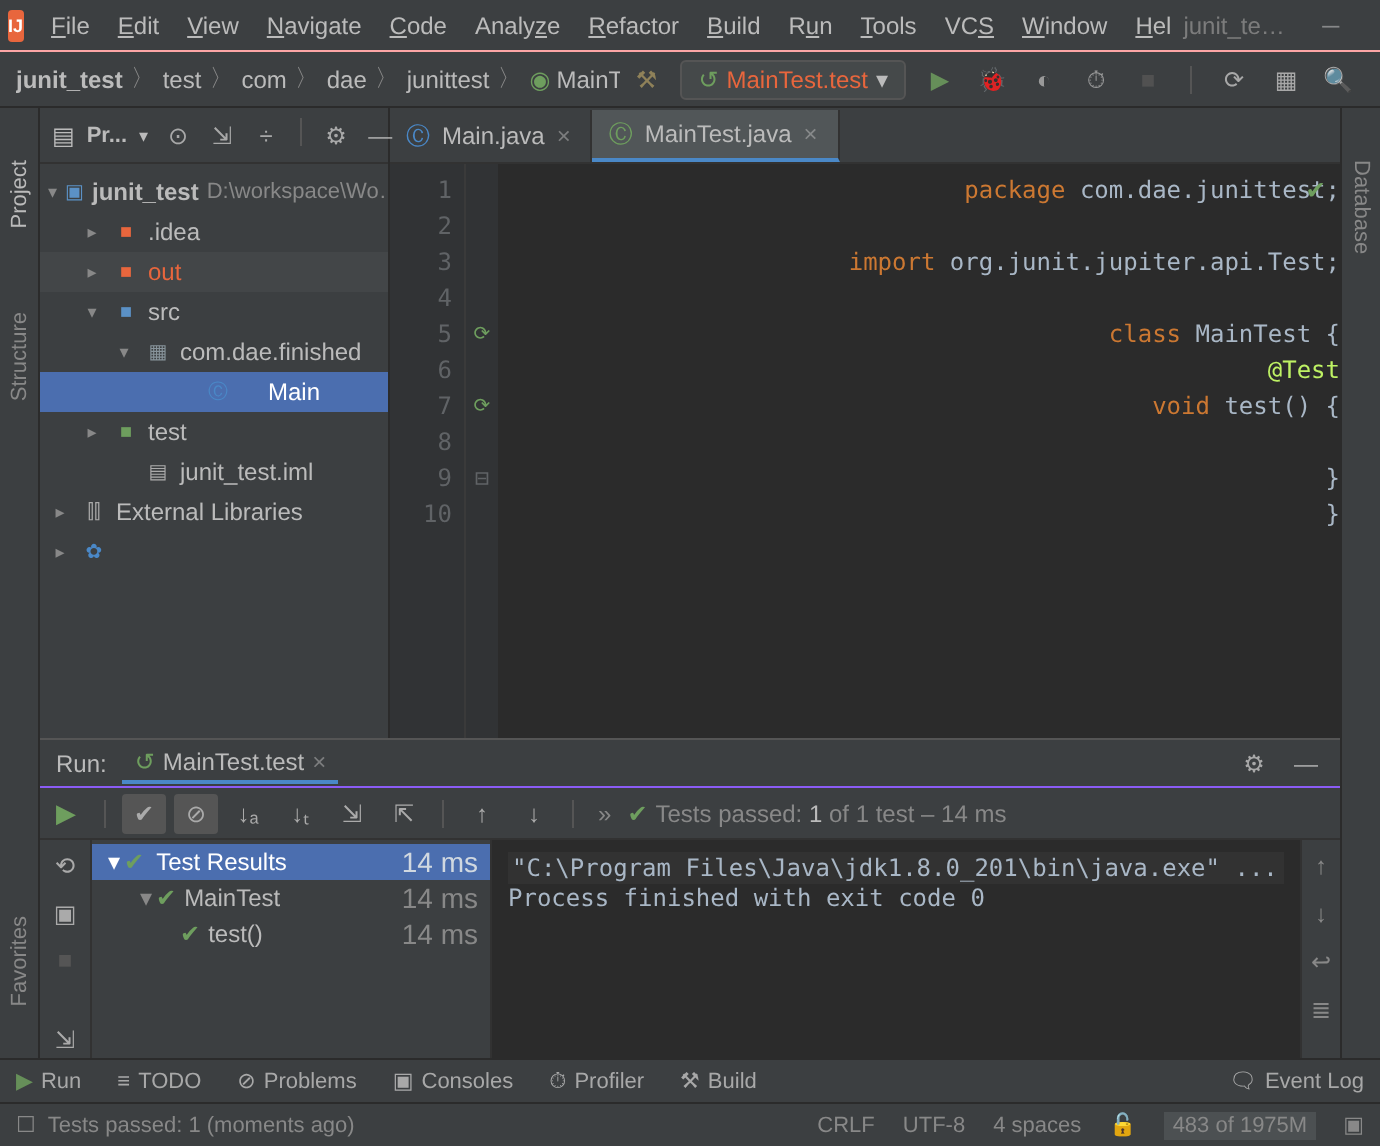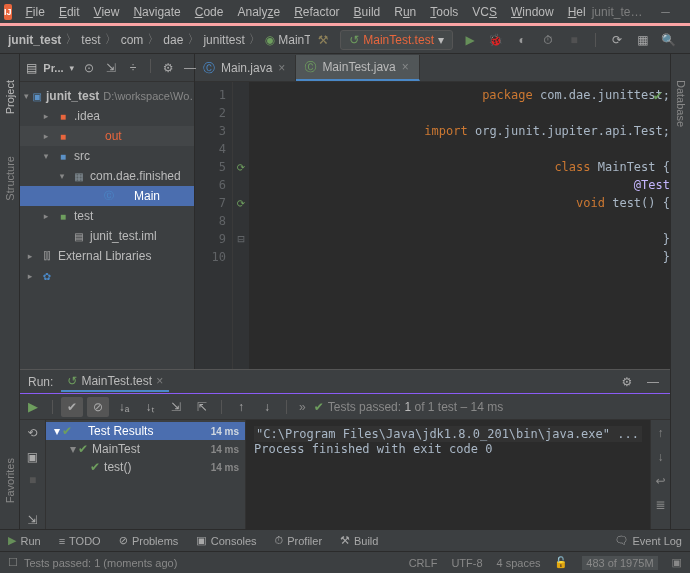--- a/index.html
+++ b/index.html
@@ -1,17 +1,17 @@
 <!DOCTYPE html>
 <html><head>
 <meta charset="utf-8">
 <style>
 * { margin: 0; padding: 0; box-sizing: border-box; }
 body { font-family: "Segoe UI", Arial, sans-serif; background: #3c3f41; color: #bbbbbb; font-size: 12px; width: 690px; height: 573px; overflow: hidden; display: flex; flex-direction: column; }
-.titlebar { height: 26px; background: #3c3f41; display: flex; align-items: center; padding: 0 4px; border-bottom: 3px solid #fca5a5; }
+.titlebar { height: 26px; background: #3c3f41; display: flex; align-items: center; padding: 0 4px; border-bottom: 1px solid #fca5a5; }
 .app-icon { width: 16px; height: 16px; background: #e8663d; border-radius: 2px; margin-right: 8px; display:flex; align-items:center; justify-content:center; color:#fff; font-size:9px; font-weight:bold; }
 .menu { display: flex; gap: 2px; }
 .menu span { padding: 3px 6px; cursor: pointer; }
 .menu span u { text-decoration: underline; }
 .title-right { margin-left: auto; display:flex; align-items:center; gap:10px; opacity:0.85; padding-right:6px;}
 .win-btn { width:26px; height:20px; display:flex; align-items:center; justify-content:center; cursor:pointer; opacity:0.7;}
 .breadcrumb-bar { height: 28px; background: #3c3f41; display: flex; align-items: center; padding: 0 8px; border-bottom: 1px solid #2b2b2b; gap: 4px;}
 .breadcrumb { display: flex; align-items: center; gap: 4px; flex:1; overflow:hidden;}
 .crumb { display:flex; align-items:center; gap:3px; white-space:nowrap;}
 .crumb-sep { color:#888; }
@@ -47,32 +47,32 @@
 .tab.active { background:#515658; border-bottom:2px solid #4a88c7;}
 .tab-close { opacity:0.5; font-size:12px; cursor:pointer;}
 .code-body { flex:1; display:flex; font-family:"Consolas","Menlo",monospace; font-size:12px; overflow:hidden;}
 .gutter { width:38px; background:#313335; color:#606366; text-align:right; padding:4px 6px 4px 2px; line-height:18px; border-right:1px solid #3a3a3a;}
 .gutter div { height:18px;}
 .marker-col { width:16px; background:#313335; padding-top:4px;}
 .marker-col div { height:18px; display:flex; align-items:center; justify-content:center;}
 .code-lines { flex:1; padding:4px 0 4px 8px; line-height:18px; color:#a9b7c6; position:relative;}
 .code-lines pre { margin:0; font-family:inherit; height:18px; white-space:pre;text-align:right;}
 .kw { color:#cc7832; }
-.anno { color:#c4b5fd; }
+.anno { color:#bef264; }
 .checkmark-right { position:absolute; right:8px; top:4px; color:#6e9e5e; font-size:14px;}
 .run-panel { height:160px; background:#2b2b2b; border-top:1px solid #555; display:flex; flex-direction:column;}
 .run-header { height:24px; background:#3c3f41; display:flex; align-items:center; padding:0 8px; gap:8px; border-bottom:1px solid #8b5cf6;}
 .run-toolbar-row { height:26px; background:#3c3f41; display:flex; align-items:center; padding:0 6px; gap:4px; border-bottom:1px solid #323232;}
 .run-tool-btn { width:22px; height:20px; display:flex; align-items:center; justify-content:center; cursor:pointer; border-radius:2px; color:#aaa;}
 .run-content { flex:1; display:flex; min-height:0;}
 .left-run-rail { width:26px; background:#3c3f41; display:flex; flex-direction:column; align-items:center; padding-top:4px; gap:6px; border-right:1px solid #323232;}
 .test-tree-col { width:200px; background:#3c3f41; border-right:1px solid #323232; overflow:auto; padding-top:2px;}
 .test-row { display:flex; align-items:center; height:18px; cursor:pointer; padding-right:6px;}
 .test-row.sel { background:#4b6eaf; color:#fff;}
-.test-row .time { margin-left:auto; color:#888; font-size:10px;font-weight:bold;}
+.test-row .time { margin-left:auto; color:#888; font-size:14px;}
 .test-row.sel .time { color:#d0d8e0;}
 .console-out { flex:1; background:#2b2b2b; color:#a9b7c6; font-family:"Consolas",monospace; font-size:12px; padding:6px 8px; position:relative;}
 .console-right-rail { width:20px; background:#3c3f41; border-left:1px solid #323232; display:flex; flex-direction:column; align-items:center; padding-top:6px; gap:10px; color:#888;}
 .bottom-bar { height:22px; background:#3c3f41; border-top:1px solid #2b2b2b; display:flex; align-items:center; padding:0 8px; gap:18px; font-size:11px;}
 .bottom-bar .bb-item { display:flex; align-items:center; gap:4px; cursor:pointer; opacity:0.85;}
 .status-bar { height:22px; background:#3c3f41; border-top:1px solid #2b2b2b; display:flex; align-items:center; padding:0 8px; font-size:11px; color:#888;}
 .status-right { margin-left:auto; display:flex; align-items:center; gap:14px;}
 .green { color:#6e9e5e; }
 .orange { color:#e8663d; }
 .sep-v { width:1px; height:14px; background:#555; margin:0 4px;}
@@ -178,21 +178,21 @@
             <span class="tree-hint">D:\workspace\Wo…</span>
           </div>
           <div class="tree-row" style="padding-left:20px;">
             <span class="tree-arrow">▸</span>
             <span class="tree-icon folder-orange">■</span>
             <span class="tree-label">.idea</span>
           </div>
           <div class="tree-row dim" style="padding-left:20px; background:#434648;">
             <span class="tree-arrow">▸</span>
             <span class="tree-icon folder-orange">■</span>
-            <span class="tree-label" style="color:#e8663d;margin-left:31px;">out</span>
+            <span class="tree-label" style="color:#e8663d;">out</span>
           </div>
           <div class="tree-row" style="padding-left:20px;">
             <span class="tree-arrow">▾</span>
             <span class="tree-icon folder-blue">■</span>
             <span class="tree-label">src</span>
           </div>
           <div class="tree-row" style="padding-left:36px;">
             <span class="tree-arrow">▾</span>
             <span class="tree-icon folder-icon">▦</span>
             <span class="tree-label">com.dae.finished</span>
@@ -315,21 +315,21 @@
         <div class="left-run-rail">
           <div class="run-tool-btn">⟲</div>
           <div class="run-tool-btn">▣</div>
           <div class="run-tool-btn" style="color:#555;">■</div>
           <div class="run-tool-btn" style="margin-top:16px;">⇲</div>
         </div>
         <div class="test-tree-col">
           <div class="test-row sel" style="padding-left:6px;">
             <span style="width:10px;text-align:center;">▾</span>
             <span class="green">✔</span>
-            <span style="margin-left:16px;">Test Results</span>
+            <span style="margin-left:6px;">Test Results</span>
             <span class="time">14 ms</span>
           </div>
           <div class="test-row" style="padding-left:22px;">
             <span style="width:10px;text-align:center;color:#888;">▾</span>
             <span class="green">✔</span>
             <span style="margin-left:4px;">MainTest</span>
             <span class="time">14 ms</span>
           </div>
           <div class="test-row" style="padding-left:44px;">
             <span class="green">✔</span>

